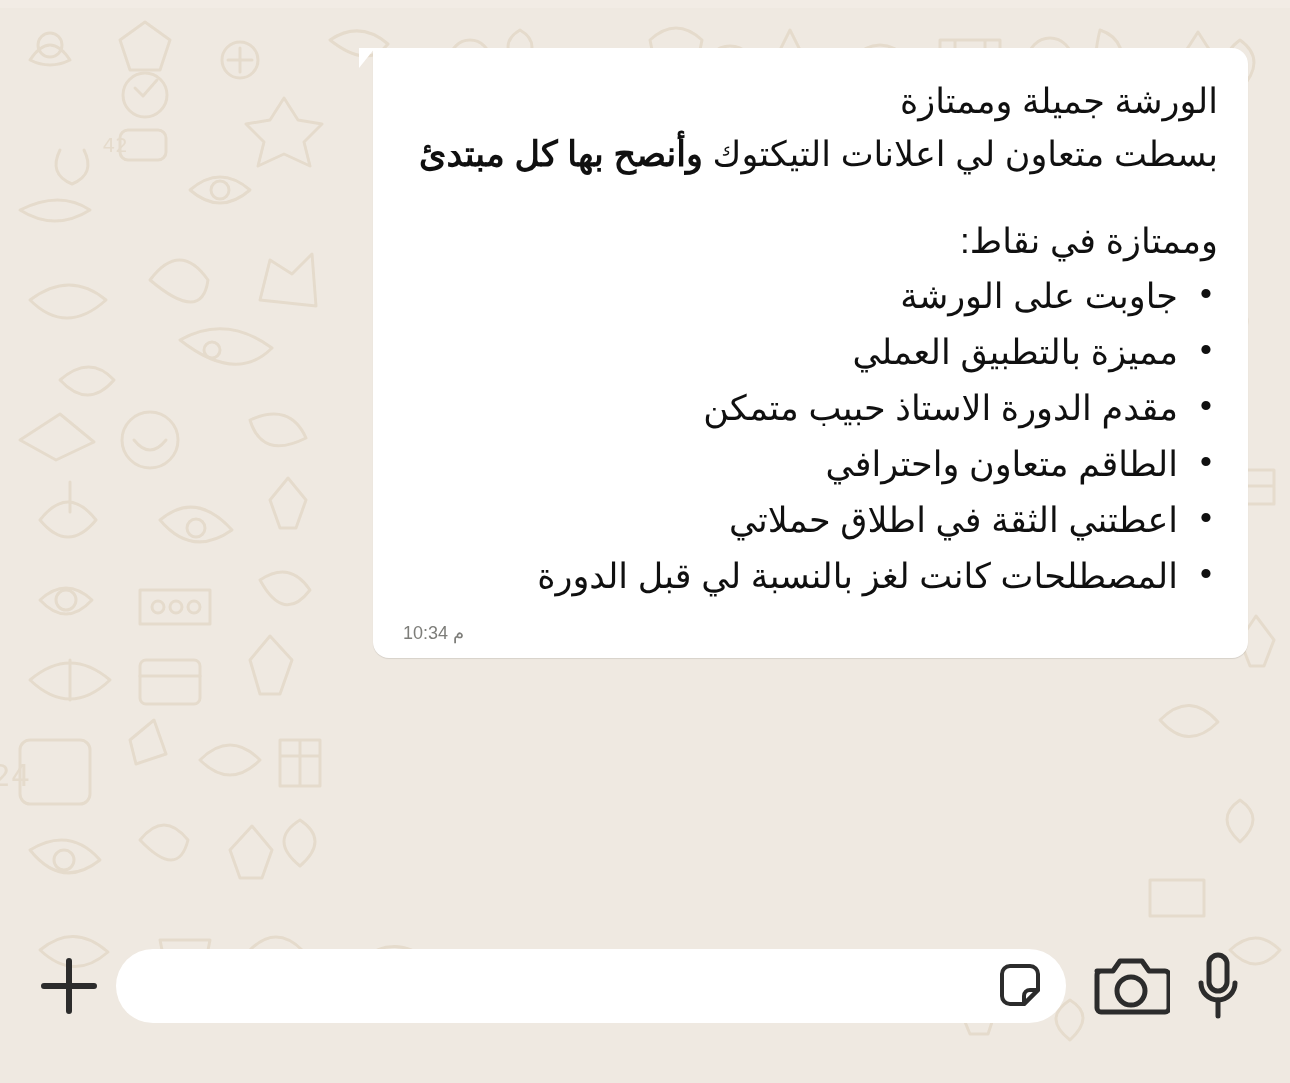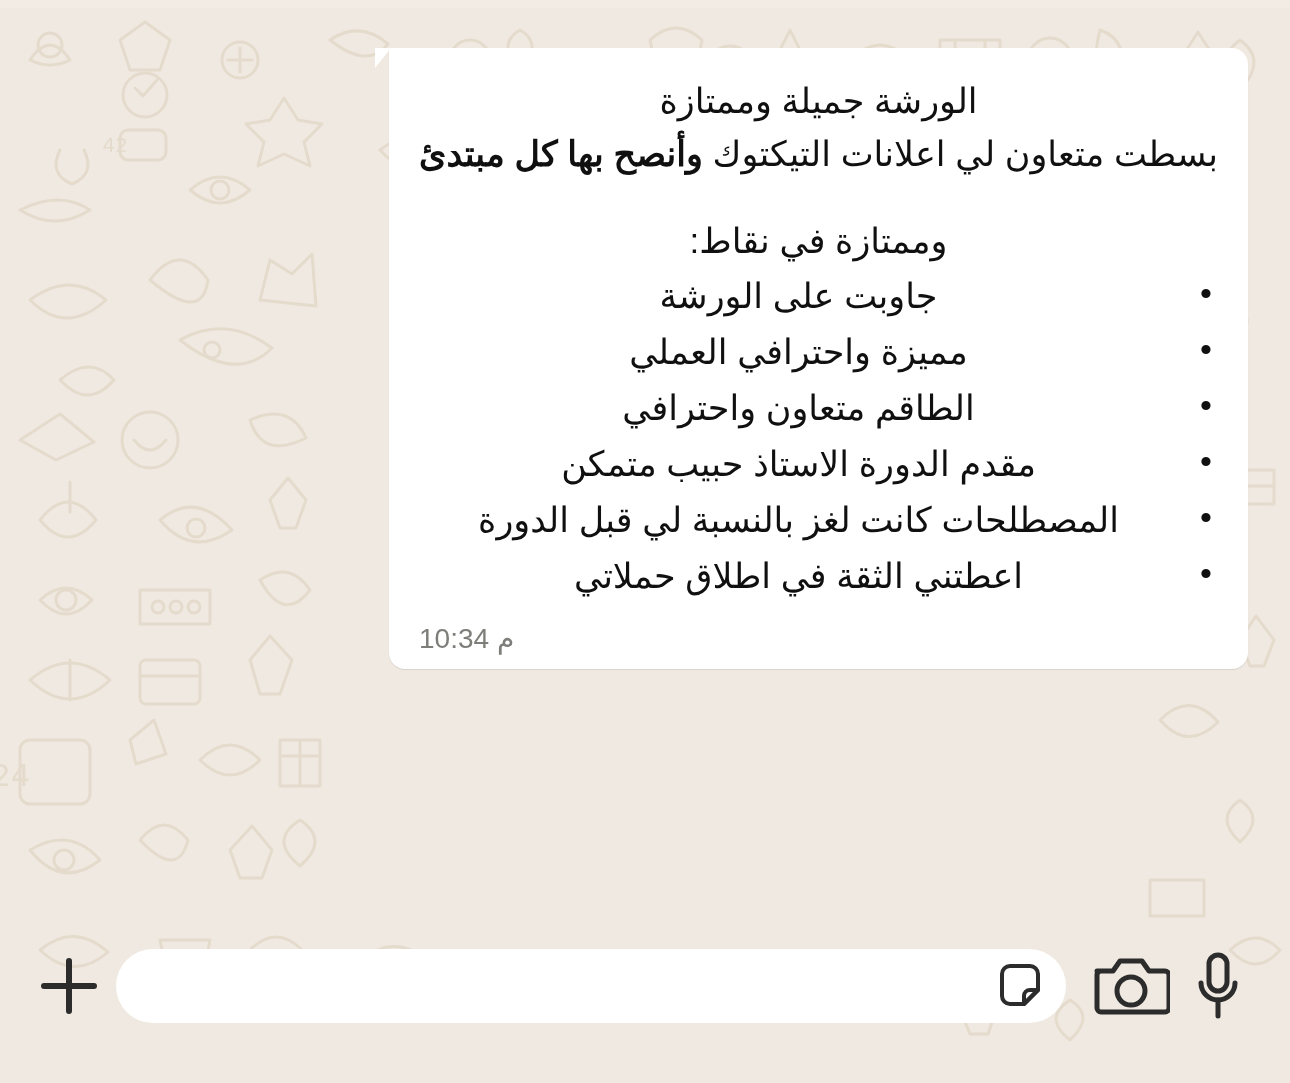--- a/index.html
+++ b/index.html
@@ -47,21 +47,21 @@
   .bubble {
     position: relative;
     max-width: 890px;
     background: #ffffff;
     border-radius: 16px;
     border-top-left-radius: 0px;
     padding: 26px 30px 14px 30px;
     box-sizing: border-box;
     box-shadow: 0 1px 1px rgba(0,0,0,0.10);
     direction: rtl;
-    text-align: center;
+    text-align: right;
   }
   .bubble:after {
     content: "";
     position: absolute;
     top: 0;
     left: -14px;
     width: 0;
     height: 0;
     border-style: solid;
     border-width: 0 0 20px 16px;
@@ -74,20 +74,21 @@
     line-height: 1.52;
     color: #101010;
     font-weight: 400;
     letter-spacing: 0;
   }
   .mixed-line {
     font-weight: 400;
   }
   .mixed-line .b {
     font-weight: 700;
+    margin-left: 16px;
   }
 
   .spacer {
     height: 34px;
   }
 
   .heading {
     font-size: 36px;
     font-weight: 700;
     color: #0d0d0d;
@@ -117,21 +118,21 @@
     color: #101010;
   }
 
   .meta {
     margin-top: 18px;
     display: flex;
     justify-content: flex-start;
     direction: ltr;
   }
   .timestamp {
-    font-size: 28px;
+    font-size: 18px;
     color: #7d7d79;
     letter-spacing: 0.3px;
   }
 
   
   #composer {
     position: absolute;
     left: 0;
     right: 0;
     bottom: 0;
@@ -312,25 +313,25 @@
       <p>الورشة جميلة وممتازة</p>
 
       <p class="mixed-line"><span>بسطت متعاون لي اعلانات التيكتوك </span><span class="b">وأنصح بها كل مبتدئ</span></p>
 
       <div class="spacer"></div>
 
       <p class="heading">وممتازة في نقاط:</p>
 
       <ul class="points">
         <li>جاوبت على الورشة</li>
-        <li>مميزة واحترافي العملي</li>
+        <li>مميزة بالتطبيق العملي</li>
+        <li>مقدم الدورة الاستاذ حبيب متمكن</li>
         <li>الطاقم متعاون واحترافي</li>
-        <li>مقدم الدورة الاستاذ حبيب متمكن</li>
+        <li>اعطتني الثقة في اطلاق حملاتي</li>
         <li>المصطلحات كانت لغز بالنسبة لي قبل الدورة</li>
-        <li>اعطتني الثقة في اطلاق حملاتي</li>
       </ul>
 
       <div class="meta">
         <span class="timestamp">10:34 م</span>
       </div>
     </div>
   </div>
 </div>
 
 <div id="composer">

